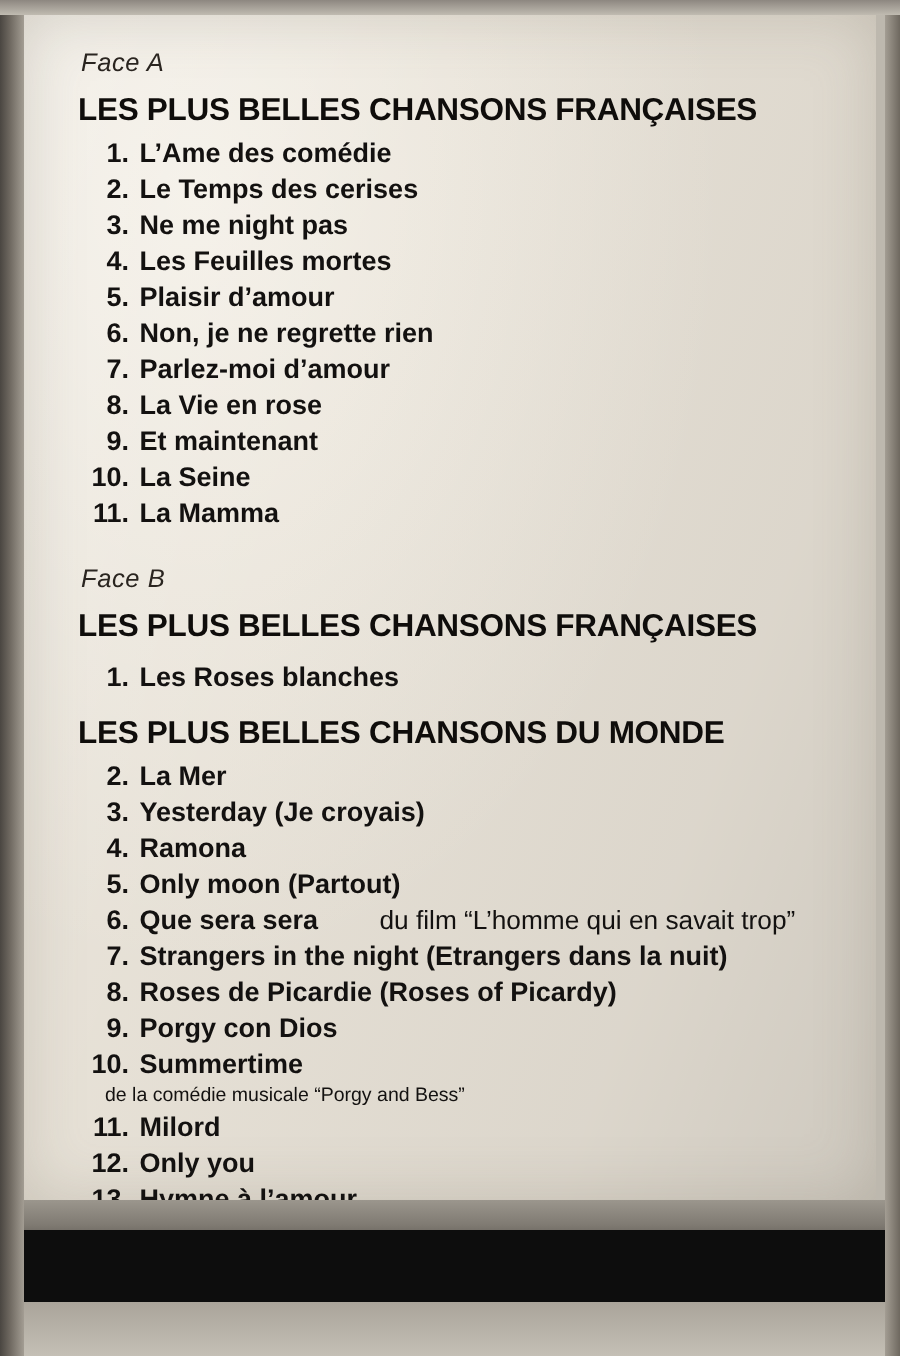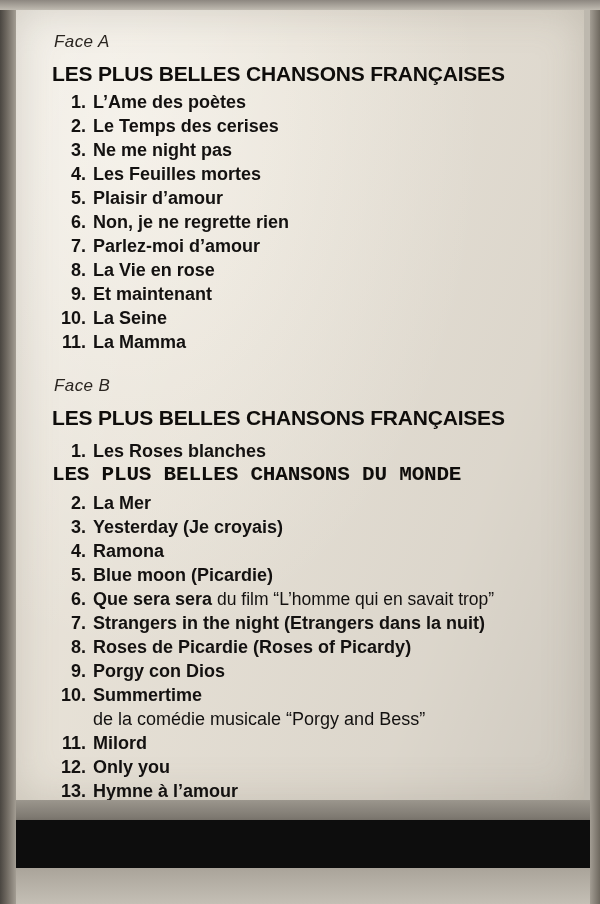--- a/index.html
+++ b/index.html
@@ -98,21 +98,21 @@
 
   .section-title {
     font-size: 21px;
     font-weight: bold;
     letter-spacing: -0.2px;
     color: #0f0d0b;
     margin: 0 0 4px 0;
     line-height: 1.12;
   }
   .section-title.tight {
-    font-family: Liberation Mono, monospace;
+    margin-top: 14px;
   }
 
   ol.tracks {
     list-style: none;
     margin: 0;
     padding: 0;
   }
   ol.tracks li {
     display: flex;
     align-items: baseline;
@@ -127,24 +127,25 @@
     flex: 0 0 34px;
     padding-right: 7px;
     font-weight: bold;
   }
   ol.tracks li .ttl {
     flex: 1 1 auto;
   }
   .subnote {
     font-weight: normal;
     font-size: 17.5px;
+    padding-left: 36px;
   }
   .cont-line {
-    margin-left: 41px;
-    font-size: 18px;
+    margin-left: 18px;
+    font-size: 13px;
     font-weight: normal;
     line-height: 1.335;
     color: #131110;
   }
   .sp-small { height: 6px; }
 </style>
 </head>
 <body>
 
 <div class="scan">
@@ -156,21 +157,21 @@
   <div class="card">
     <div class="content">
 
       <div class="face-label">Face A</div>
 
       <div class="section-title">LES PLUS BELLES CHANSONS FRANÇAISES</div>
 
       <ol class="tracks">
         <li>
           <span class="num">1.</span>
-          <span class="ttl">L’Ame des poètes</span>
+          <span class="ttl">L’Ame des comédie</span>
         </li>
         <li>
           <span class="num">2.</span>
           <span class="ttl">Le Temps des cerises</span>
         </li>
         <li>
           <span class="num">3.</span>
           <span class="ttl">Ne me night pas</span>
         </li>
         <li>
@@ -230,21 +231,21 @@
         <li>
           <span class="num">3.</span>
           <span class="ttl">Yesterday (Je croyais)</span>
         </li>
         <li>
           <span class="num">4.</span>
           <span class="ttl">Ramona</span>
         </li>
         <li>
           <span class="num">5.</span>
-          <span class="ttl">Blue moon (Picardie)</span>
+          <span class="ttl">Only moon (Partout)</span>
         </li>
         <li>
           <span class="num">6.</span>
           <span class="ttl"><span>Que sera sera</span><span class="subnote"> du film “L’homme qui en savait trop”</span></span>
         </li>
         <li>
           <span class="num">7.</span>
           <span class="ttl">Strangers in the night (Etrangers dans la nuit)</span>
         </li>
         <li>

